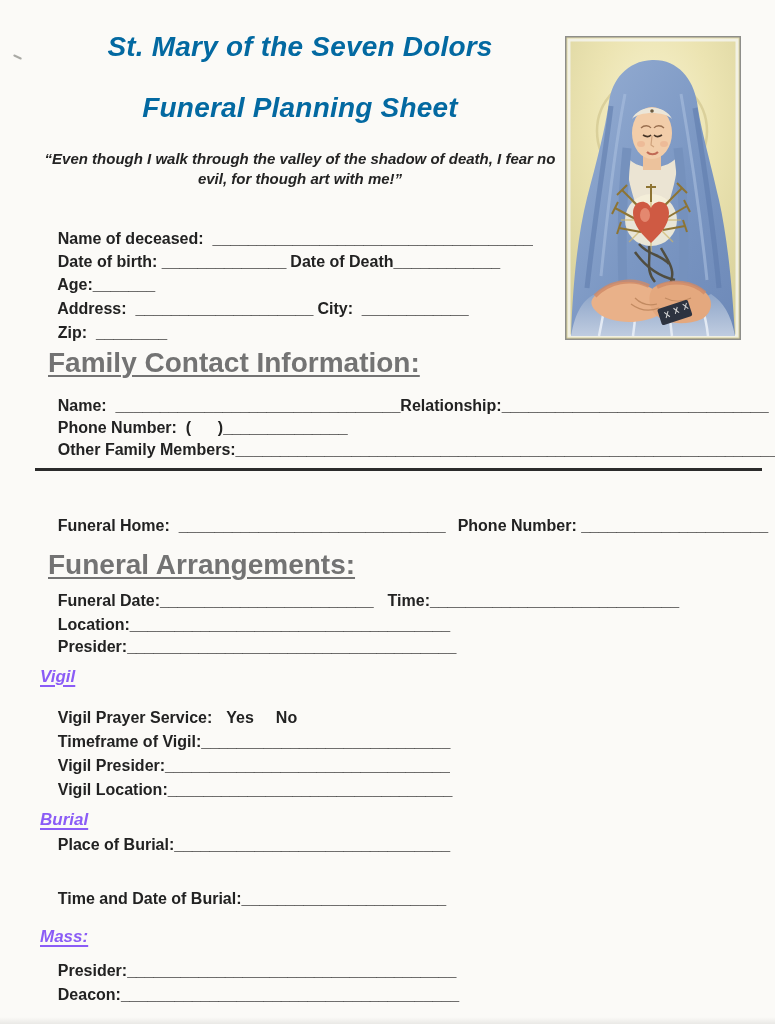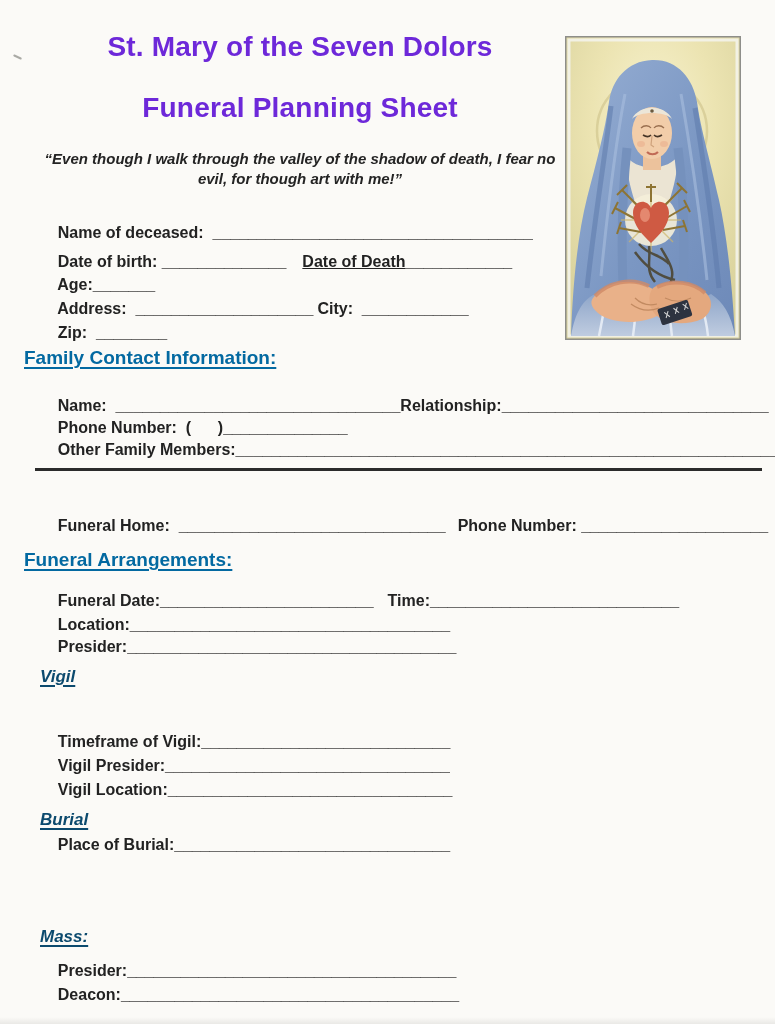--- a/index.html
+++ b/index.html
@@ -3,30 +3,30 @@
 <meta charset="utf-8">
 <style>
   html,body{margin:0;padding:0;background:#e8e6e1;}
   .page{
     position:relative;width:775px;height:1024px;margin:0 auto;
     background:#fbfaf7;
     font-family:"Liberation Sans","DejaVu Sans",sans-serif;
     color:#1f1f1f;overflow:hidden;
   }
   .center{position:absolute;left:0;width:600px;text-align:center;white-space:pre;}
-  .h1{font-size:28px;font-weight:700;letter-spacing:0.2px;color:#6d28d9;}
+  .h1{font-size:28px;font-weight:700;letter-spacing:0.2px;color:#0369a1;font-style:italic;}
   .quote{font-size:15px;font-weight:700;font-style:italic;color:#242424;}
   .row{position:absolute;left:40px;white-space:pre;font-size:16px;font-weight:700;color:#222;}
-  .sec{position:absolute;left:24px;white-space:pre;font-size:19px;font-weight:700;color:#0369a1;
+  .sec{position:absolute;left:48px;white-space:pre;font-size:28px;font-weight:700;color:#737373;
        text-decoration:underline;text-decoration-thickness:2px;text-underline-offset:3px;}
-  .subsec{position:absolute;left:40px;white-space:pre;font-size:17px;font-weight:700;font-style:italic;color:#0c4a6e;
+  .subsec{position:absolute;left:40px;white-space:pre;font-size:17px;font-weight:700;font-style:italic;color:#8b5cf6;
        text-decoration:underline;text-decoration-thickness:2px;text-underline-offset:3px;}
   .lbl{font-weight:700;}
   .blank{font-weight:700;}
-  .ml4{margin-left:16px;text-decoration:underline;} .ml10{margin-left:4px;} .ml12{margin-left:12px;}
+  .ml4{margin-left:4px;} .ml10{margin-left:4px;} .ml12{margin-left:12px;}
   .ml14{margin-left:14px;} .ml22{margin-left:22px;}
   .divider{position:absolute;left:35px;top:468px;width:727px;height:3px;background:#2b2b2b;}
   .speck{position:absolute;left:13px;top:56px;width:9px;height:2px;background:#aaaaa5;transform:rotate(25deg);border-radius:1px;}
   .bottom-shade{position:absolute;left:0;right:0;bottom:0;height:7px;
     background:linear-gradient(to bottom,rgba(0,0,0,0),rgba(0,0,0,0.07));}
   .holy-card{position:absolute;left:565px;top:36px;width:176px;height:304px;}
 </style>
 </head>
 <body>
 
@@ -141,21 +141,21 @@
         <path d="M66,268 C74,274 84,276 94,272"></path>
       <path d="M100,262 C108,266 118,266 126,262"></path>
     </g>
 
     <g transform="rotate(-18 110 277)">
       <rect x="94" y="268" width="32" height="17" rx="2" fill="#2d3340"></rect>
       <path d="M100,273 l4,6 M104,273 l-4,6 M110,272 l4,6 M114,272 l-4,6 M120,271 l4,6 M124,271 l-4,6" stroke="#d8d8d8" stroke-width="1"></path>
     </g>
   </svg>
 
-  <div class="row" style="top:206px">
+  <div class="row" style="top:212px">
     <span class="lbl">Name of deceased:</span><span class="blank">  ____________________________________</span>
   </div>
   <div class="row" style="top:235px">
     <span class="lbl">Date of birth:</span><span class="blank"> ______________</span><span class="lbl ml4">Date of Death</span><span class="blank">____________</span>
   </div>
   <div class="row" style="top:258px">
     <span class="lbl">Age:</span><span class="blank">_______</span>
   </div>
   <div class="row" style="top:282px">
     <span class="lbl">Address:</span><span class="blank">  ____________________</span><span class="lbl ml10">City:</span><span class="blank">  ____________</span>
@@ -186,34 +186,40 @@
     <span class="lbl">Funeral Date:</span><span class="blank">________________________</span><span class="lbl ml14">Time:</span><span class="blank">____________________________</span>
   </div>
   <div class="row" style="top:598px">
     <span class="lbl">Location:</span><span class="blank">____________________________________</span>
   </div>
   <div class="row" style="top:620px">
     <span class="lbl">Presider:</span><span class="blank">_____________________________________</span>
   </div>
 
   <div class="subsec" style="top:667px">Vigil</div>
+  <div class="row" style="top:691px">
+    <span class="lbl">Vigil Prayer Service:</span><span class="lbl ml14">Yes</span><span class="lbl ml22">No</span>
+  </div>
   <div class="row" style="top:715px">
     <span class="lbl">Timeframe of Vigil:</span><span class="blank">____________________________</span>
   </div>
   <div class="row" style="top:739px">
     <span class="lbl">Vigil Presider:</span><span class="blank">________________________________</span>
   </div>
   <div class="row" style="top:763px">
     <span class="lbl">Vigil Location:</span><span class="blank">________________________________</span>
   </div>
 
   <div class="subsec" style="top:810px">Burial</div>
   <div class="row" style="top:818px">
     <span class="lbl">Place of Burial:</span><span class="blank">_______________________________</span>
   </div>
+  <div class="row" style="top:872px">
+    <span class="lbl">Time and Date of Burial:</span><span class="blank">_______________________</span>
+  </div>
 
   <div class="subsec" style="top:927px">Mass:</div>
   <div class="row" style="top:944px">
     <span class="lbl">Presider:</span><span class="blank">_____________________________________</span>
   </div>
   <div class="row" style="top:968px">
     <span class="lbl">Deacon:</span><span class="blank">______________________________________</span>
   </div>
 
   <div class="bottom-shade"></div>

